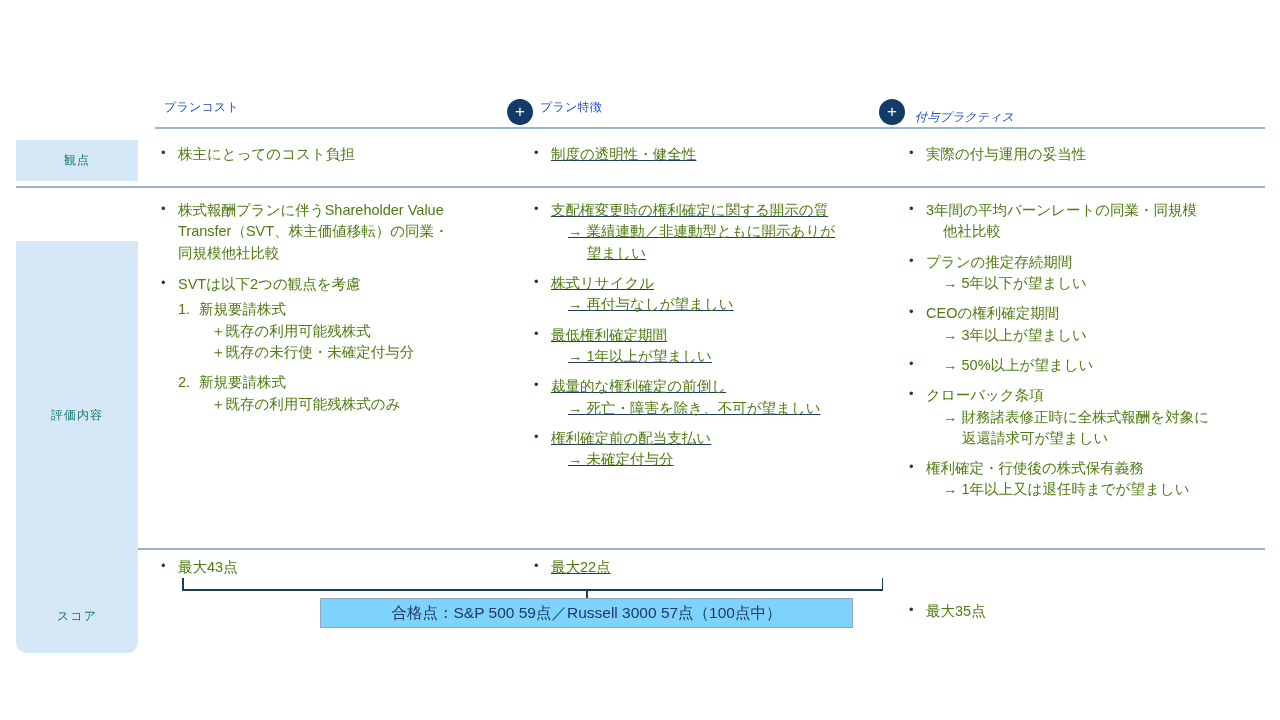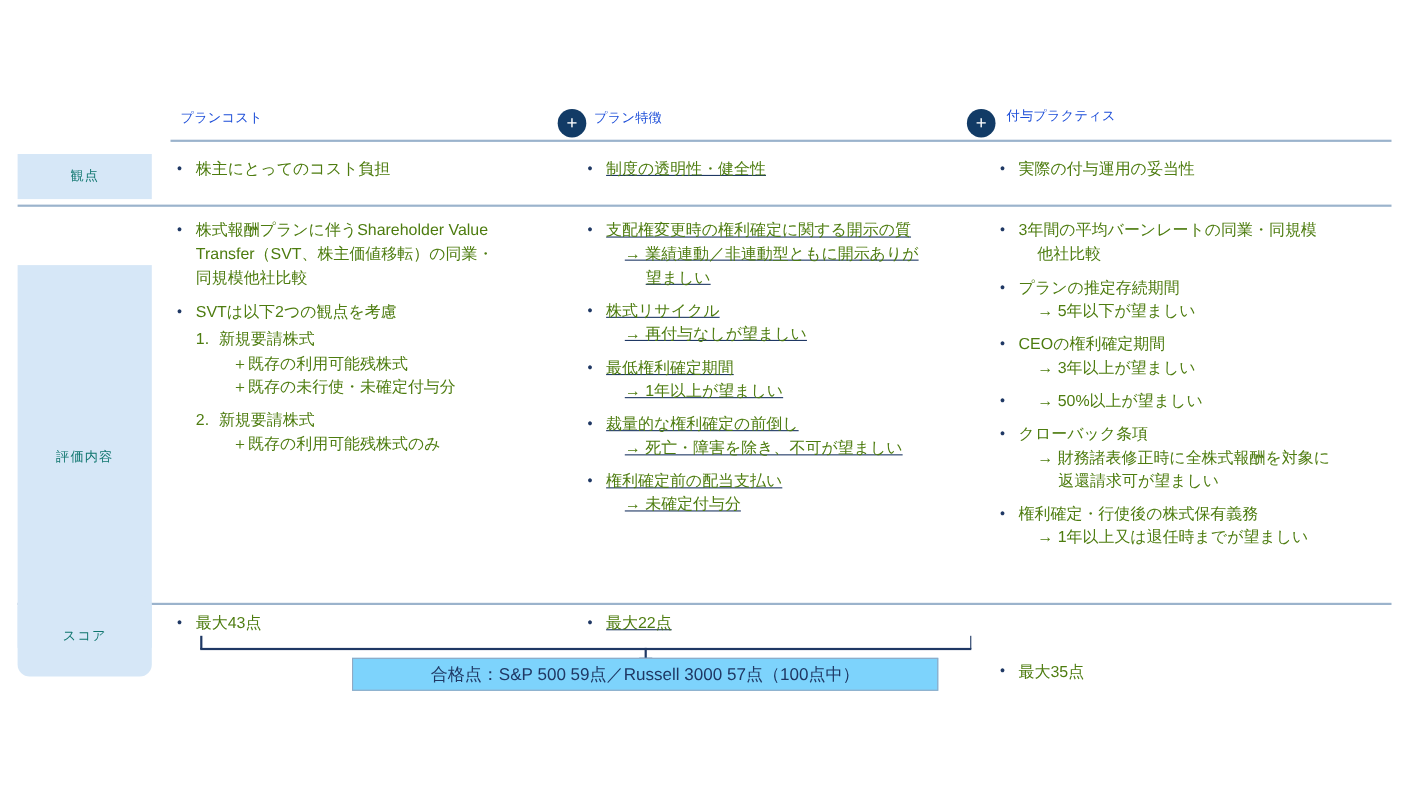--- a/index.html
+++ b/index.html
@@ -17,21 +17,21 @@
   
   .col-head{
     position:absolute;
     font-size:12px;
     color:#1d4ed8;
     white-space:nowrap;
     letter-spacing:.2px;
   }
   .col-head.c1{left:164px;top:99px;}
   .col-head.c2{left:540px;top:99px;}
-  .col-head.c3{left:915px;top:97px;}
+  .col-head.c3{left:915px;top:109px;font-style:italic;}
 
   .plus-badge{
     position:absolute;
     width:26px;height:26px;border-radius:50%;
     background:#123b66;
     color:#ffffff;
     font-size:17px;line-height:25px;text-align:center;
     font-weight:400;
   }
   .plus-badge.p2{left:507px;top:99px;}
@@ -51,21 +51,21 @@
   .label-cell{
     position:absolute;
     background:#d6e7f7;
     display:flex;align-items:center;justify-content:center;
     color:#0f766e;
     font-size:12px;
     letter-spacing:1px;
   }
   .label-cell.l1{left:16px;top:140px;width:122px;height:41px;}
   .label-cell.l2{left:16px;top:193px;width:122px;height:348px;margin-top:48px;}
-  .label-cell.l3{left:16px;top:541px;width:122px;height:74px;border-radius:11px;}
+  .label-cell.l3{left:16px;top:579px;width:122px;height:74px;border-radius:11px;}
 
   
   .col{position:absolute;}
   .col.c1{left:158px;width:360px;}
   .col.c2{left:531px;width:370px;text-decoration:underline;}
   .col.c3{left:906px;width:360px;}
 
   .row-view{top:144px;}
 
   ul.bullets{margin:0;padding:0;list-style:none;}

